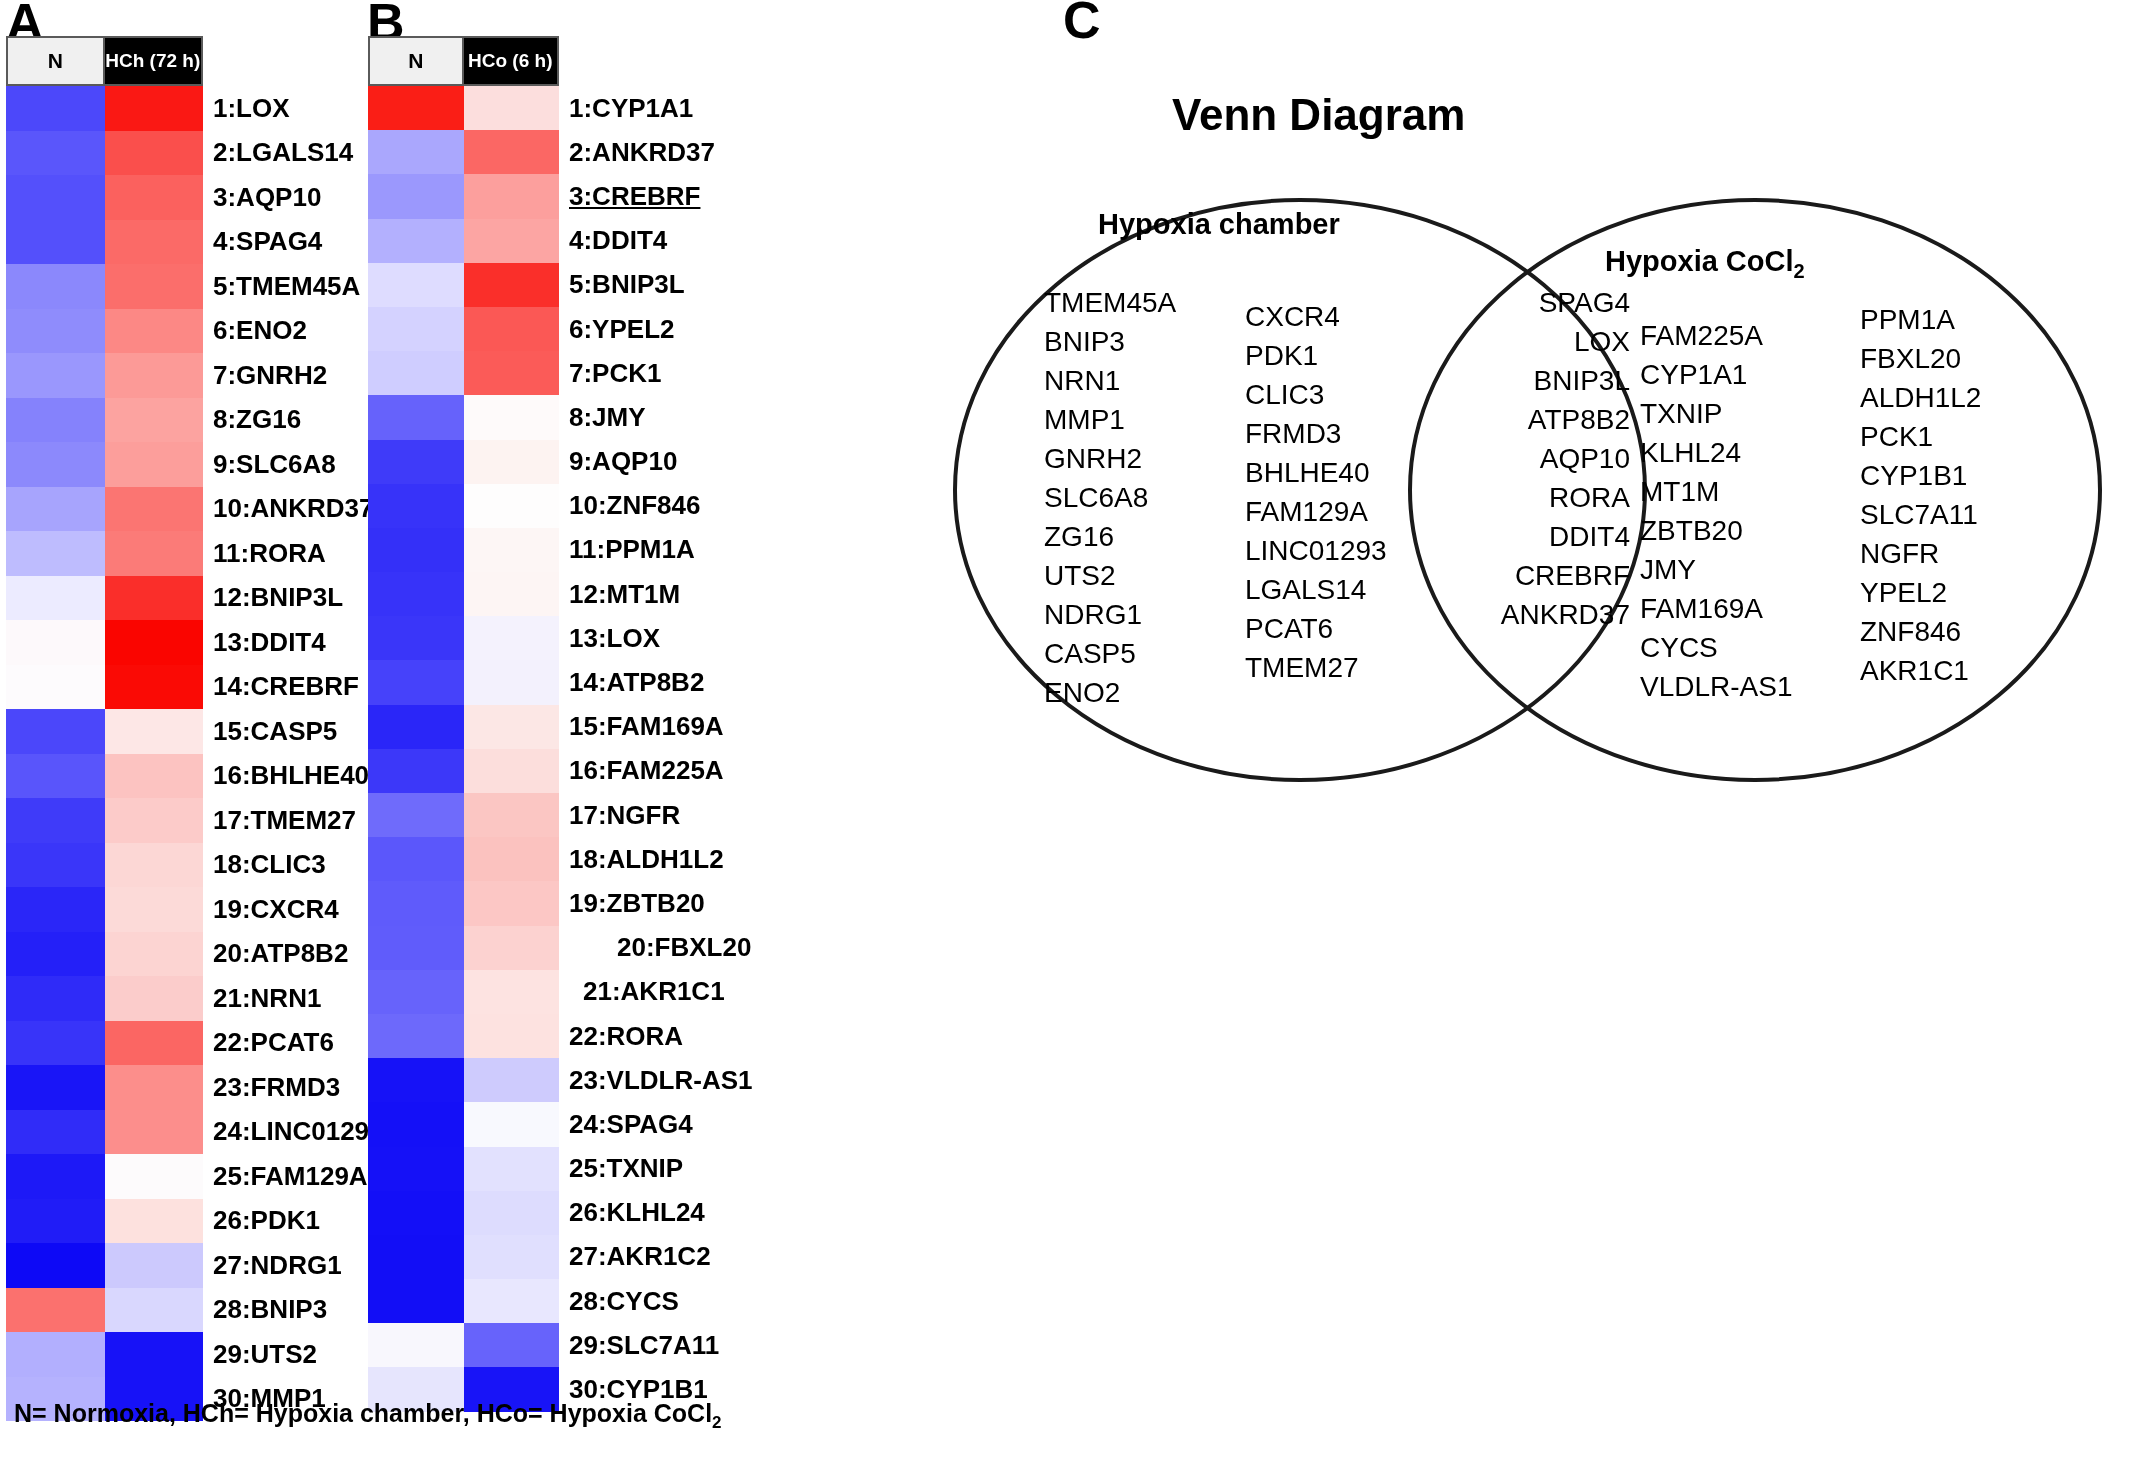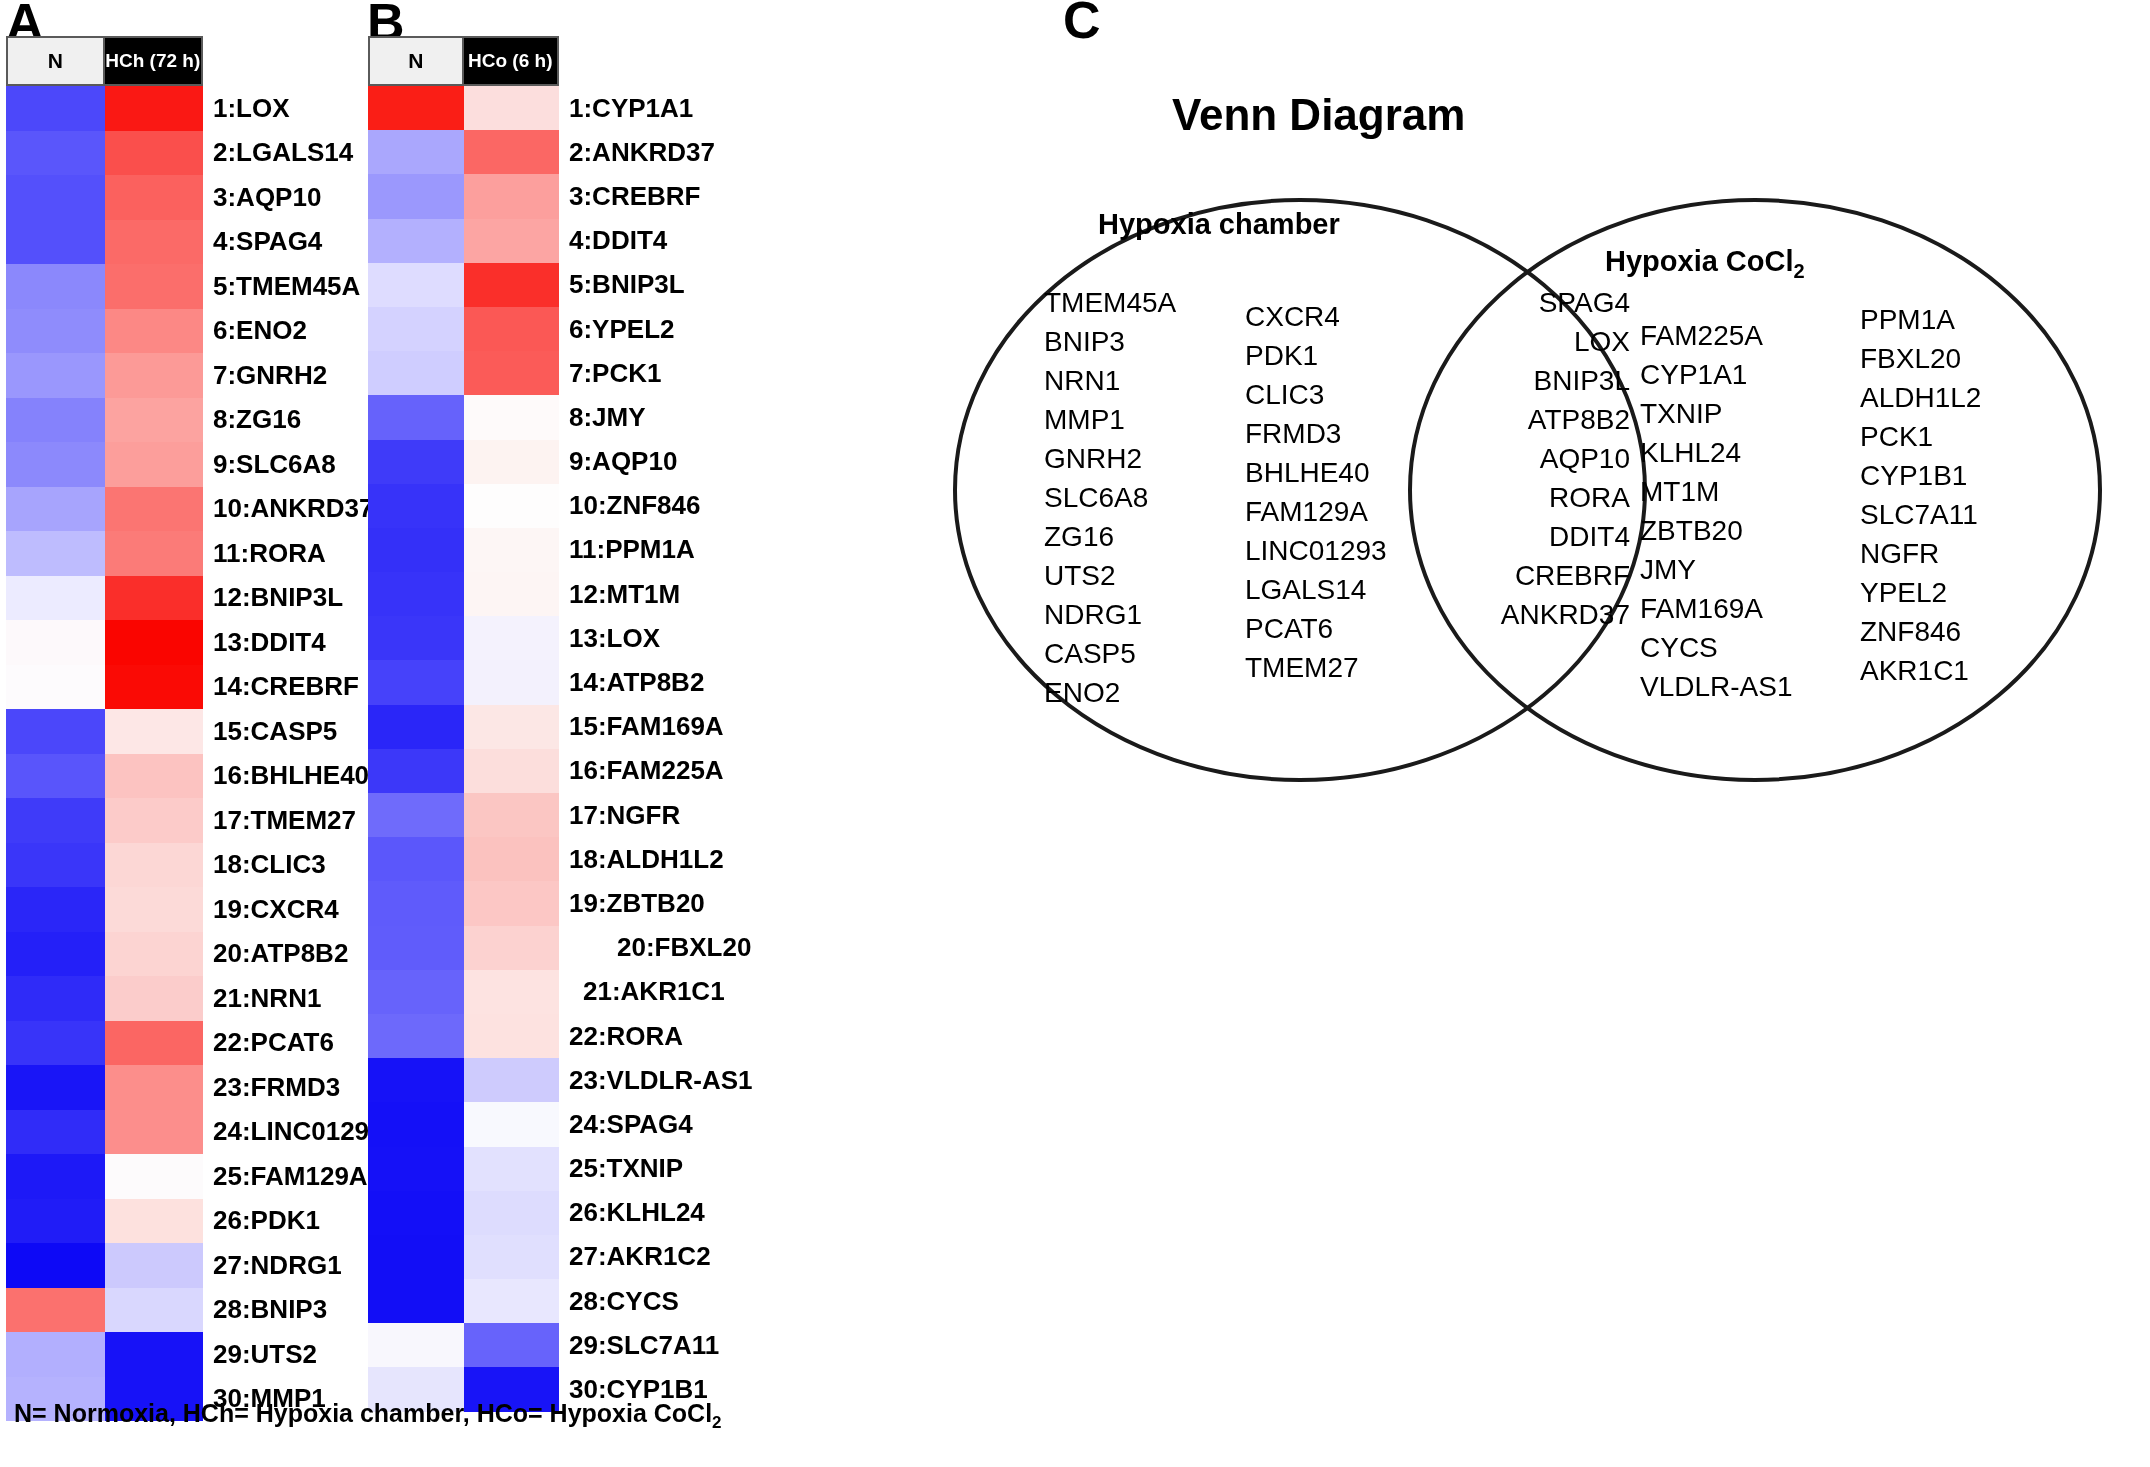--- a/index.html
+++ b/index.html
@@ -364,21 +364,21 @@
         <div class="c" style="background: rgb(103, 99, 251);"></div>
       </div>
       <div class="hm-row" style="height: 44.2px;">
         <div class="c" style="background: rgb(230, 229, 253);"></div>
         <div class="c" style="background: rgb(24, 20, 247);"></div>
       </div>
     </div>
   <div class="hm-labels">
       <div class="hm-label" style="height: 44.2px;">1:CYP1A1</div>
       <div class="hm-label" style="height: 44.2px;">2:ANKRD37</div>
-      <div class="hm-label" style="height: 44.2px;">3:CREBRF</div>
+      <div class="hm-label" style="height: 44.2px; text-decoration: underline;">3:CREBRF</div>
       <div class="hm-label" style="height: 44.2px;">4:DDIT4</div>
       <div class="hm-label" style="height: 44.2px;">5:BNIP3L</div>
       <div class="hm-label" style="height: 44.2px;">6:YPEL2</div>
       <div class="hm-label" style="height: 44.2px;">7:PCK1</div>
       <div class="hm-label" style="height: 44.2px;">8:JMY</div>
       <div class="hm-label" style="height: 44.2px;">9:AQP10</div>
       <div class="hm-label" style="height: 44.2px;">10:ZNF846</div>
       <div class="hm-label" style="height: 44.2px;">11:PPM1A</div>
       <div class="hm-label" style="height: 44.2px;">12:MT1M</div>
       <div class="hm-label" style="height: 44.2px;">13:LOX</div>

